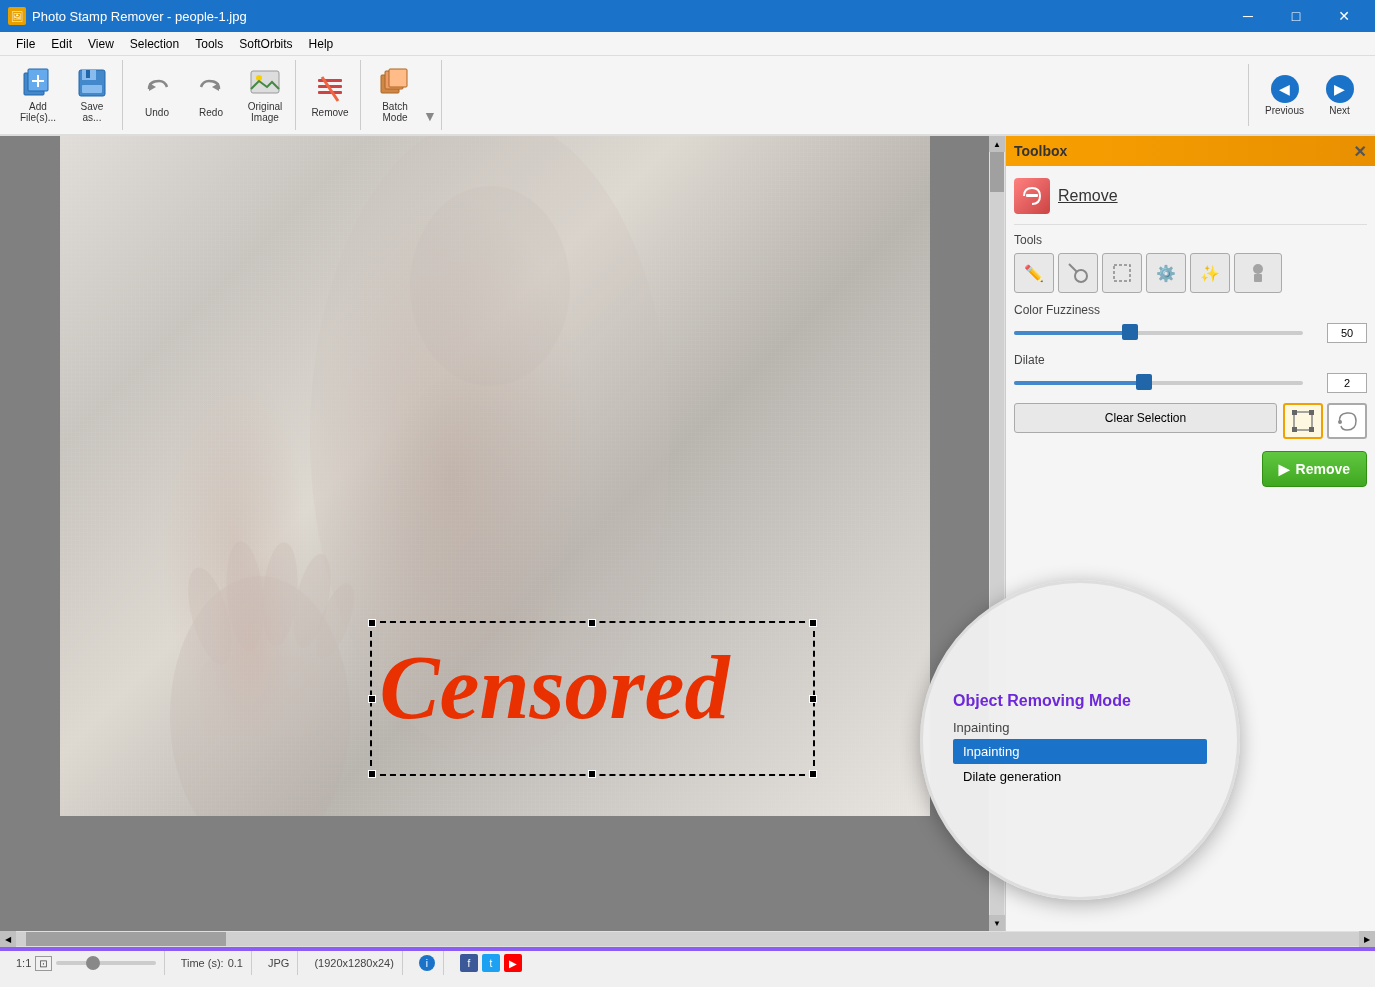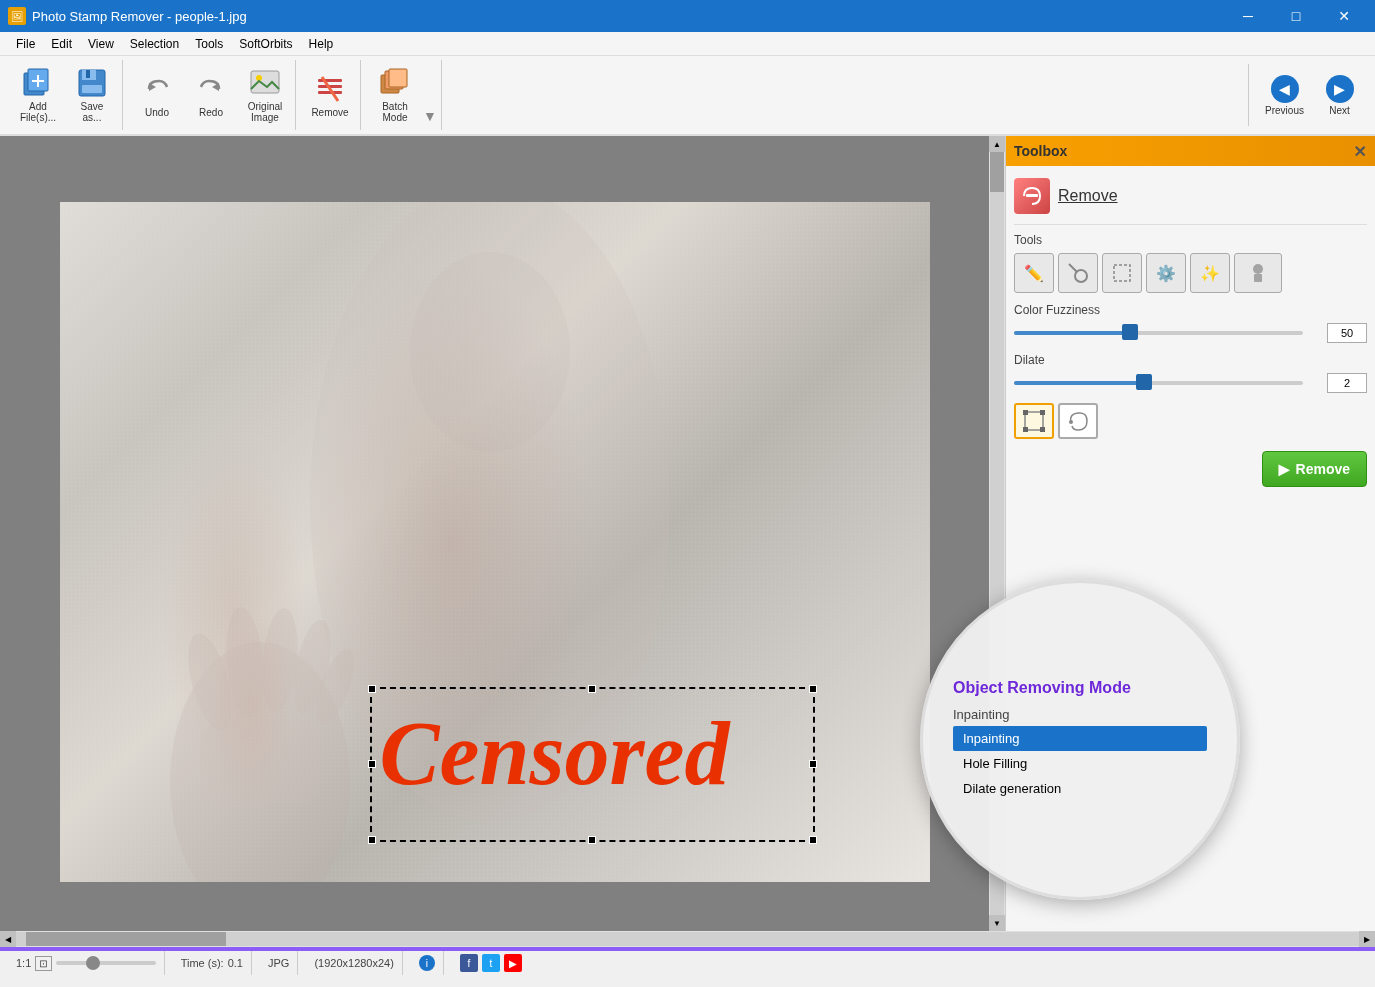--- a/index.html
+++ b/index.html
@@ -139,24 +139,23 @@
       font-size: 8px;
     }
     .scroll-track { flex: 1; width: 14px; background: #d0d0d0; }
     .scroll-thumb { width: 14px; height: 40px; background: #a0a0a0; margin: 0 auto; cursor: pointer; }
 
     
     .image-container {
       position: absolute;
       top: 0; left: 0; right: 16px; bottom: 0;
       display: flex;
-      align-items: center;
+      align-items: flex-start;
       justify-content: center;
       overflow: hidden;
-      margin-top: 16px;
     }
     .fake-image {
       width: 870px;
       height: 680px;
       background: linear-gradient(135deg, #e0dcd8 0%, #c8c4be 20%, #ddd8d0 40%, #b8b4ae 60%, #d0ccc8 80%, #e8e4e0 100%);
       position: relative;
       overflow: hidden;
     }
 
     
@@ -687,20 +686,21 @@
         <div class="slider-row">
           <div class="slider-track" style="position:relative;">
             <div class="slider-fill" style="width:45%;"></div>
             <div class="slider-thumb" style="left:calc(45% - 8px);"></div>
           </div>
           <div class="slider-value">2</div>
         </div>
       </div>
 
       <div class="btn-row">
+        <div class="btn-clear">Clear Selection</div>
         <div class="select-icon-row">
           <div class="sel-icon-btn active">
             <svg width="22" height="22" viewBox="0 0 22 22">
               <rect x="2" y="2" width="18" height="18" fill="none" stroke="#888" stroke-width="1.5"></rect>
               <rect x="0" y="0" width="5" height="5" fill="#666"></rect>
               <rect x="17" y="0" width="5" height="5" fill="#666"></rect>
               <rect x="0" y="17" width="5" height="5" fill="#666"></rect>
               <rect x="17" y="17" width="5" height="5" fill="#666"></rect>
             </svg>
           </div>
@@ -758,16 +758,15 @@
     <div class="social-icon tw-icon">t</div>
     <div class="social-icon yt-icon">▶</div>
   </div>
 </div>
 
 <div class="dropdown-overlay">
   <div class="dropdown-circle-bg">
     <div class="dropdown-title">Object Removing Mode</div>
     <div class="dropdown-current">Inpainting</div>
     <div class="dropdown-option selected">Inpainting</div>
-    <div class="dropdown-option">Hole Filling</div>
     <div class="dropdown-option">Dilate generation</div>
   </div>
 </div>
 
 </body></html>

